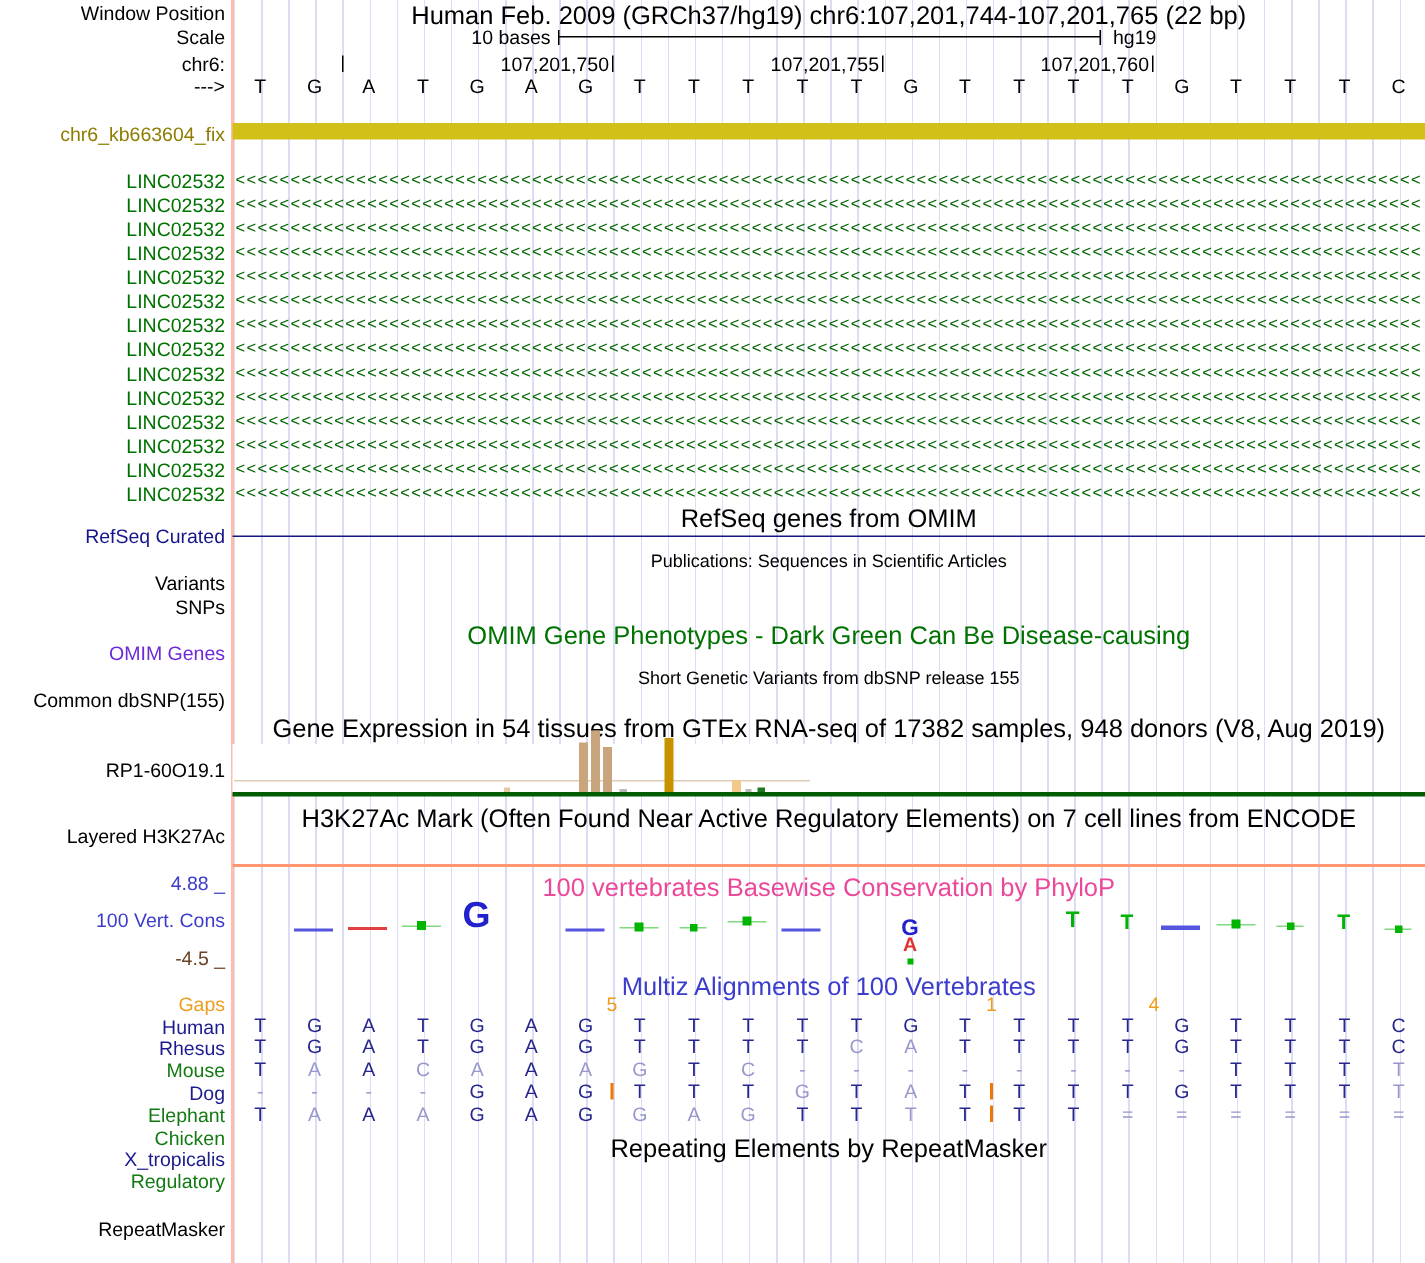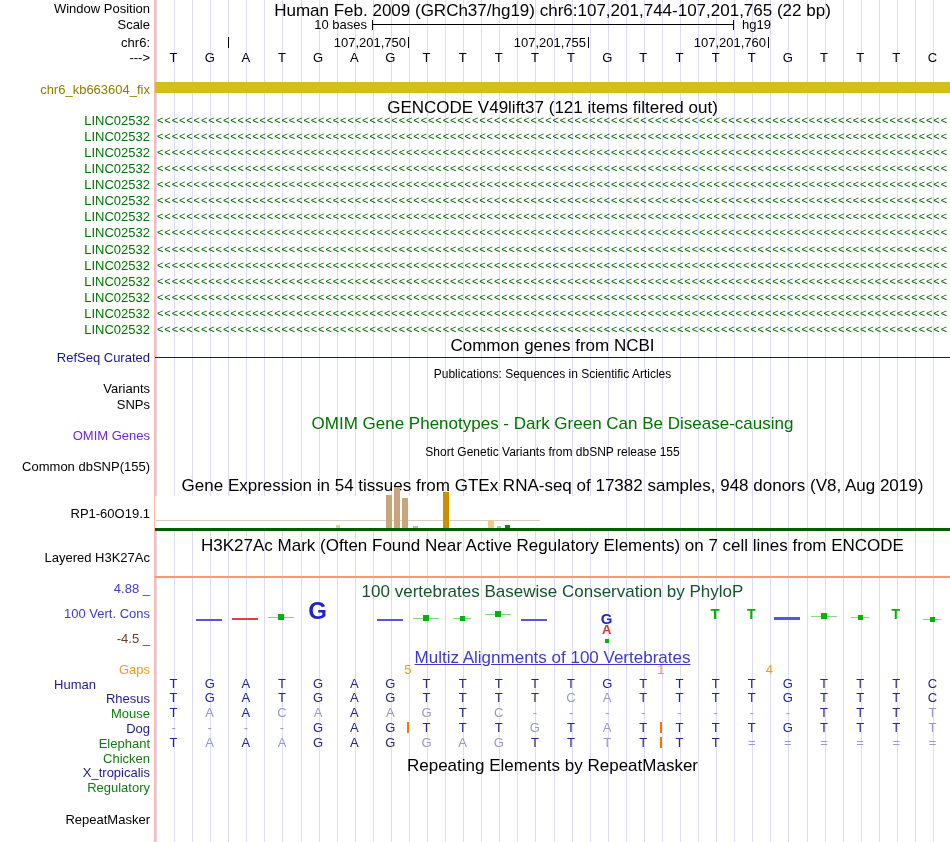--- a/index.html
+++ b/index.html
@@ -32,24 +32,23 @@
 
   <div class="lbl" style="top:35px;">chr6:</div>
   <div id="ruler"></div>
 
   <div class="lbl" style="top:50px;">---&gt;</div>
   <div id="seqrow"></div>
 
   <div class="lbl" style="top:82px;color:#8e7d00;">chr6_kb663604_fix</div>
   <div class="abs" style="top:82px;left:155px;width:795px;height:11px;background:#d2c019;"></div>
 
-  <div class="title" style="top:98px;">GENCODE V49lift37 (121 items filtered out)</div>
   <div id="gencode-rows"></div>
 
-  <div class="title" style="top:336px;">Common genes from NCBI</div>
+  <div class="title" style="top:336px;">RefSeq genes from OMIM</div>
   <div class="lbl" style="top:350px;color:#16168c;">RefSeq Curated</div>
   <div class="abs" style="top:357px;left:155px;width:795px;height:1px;background:#151585;"></div>
 
   <div class="title" style="top:367px;font-size:12px;">Publications: Sequences in Scientific Articles</div>
   <div class="lbl" style="top:381px;">Variants</div>
   <div class="lbl" style="top:397px;">SNPs</div>
 
   <div class="title" style="top:414px;color:#007200;">OMIM Gene Phenotypes - Dark Green Can Be Disease-causing</div>
   <div class="lbl" style="top:428px;color:#6d28d9;">OMIM Genes</div>
 
@@ -60,27 +59,27 @@
   <div class="abs" style="top:496px;left:155px;width:455px;height:33px;background:#fff;"></div>
   <div class="abs" style="top:520px;left:156px;width:384px;height:1px;background:#ddccb6;"></div>
   <div class="lbl" style="top:506px;">RP1-60O19.1</div>
   <div id="gtex-bars"></div>
   <div class="abs" style="top:528px;left:155px;width:795px;height:3px;background:#005c00;"></div>
 
   <div class="title" style="top:536px;">H3K27Ac Mark (Often Found Near Active Regulatory Elements) on 7 cell lines from ENCODE</div>
   <div class="lbl" style="top:550px;">Layered H3K27Ac</div>
   <div class="abs" style="top:576px;left:155px;width:795px;height:2px;background:#ff9670;"></div>
 
-  <div class="title" style="top:582px;color:#14532d;">100 vertebrates Basewise Conservation by PhyloP</div>
+  <div class="title" style="top:582px;color:#ec4899;">100 vertebrates Basewise Conservation by PhyloP</div>
   <div class="lbl" style="top:581px;color:#3c3ccc;">4.88 _</div>
   <div class="lbl" style="top:606px;color:#3c3ccc;">100 Vert. Cons</div>
   <div class="lbl" style="top:631px;color:#6b4226;">-4.5 _</div>
   <div id="cons-logo"></div>
 
-  <div class="title" style="top:648px;color:#3c3ccc;text-decoration:underline;">Multiz Alignments of 100 Vertebrates</div>
+  <div class="title" style="top:648px;color:#3c3ccc;">Multiz Alignments of 100 Vertebrates</div>
   <div class="lbl" style="top:662px;color:#ef9d20;">Gaps</div>
   <div id="multiz-rows"></div>
 
   <div class="title" style="top:756px;">Repeating Elements by RepeatMasker</div>
   <div class="lbl" style="top:812px;">RepeatMasker</div>
 
 <div style="position: absolute; white-space: nowrap; top: 37px; left: 228px; width: 1px; height: 11px; background: rgb(0, 0, 0);"></div>
     <div style="position: absolute; white-space: nowrap; top: 37px; left: 408px; width: 1px; height: 11px; background: rgb(0, 0, 0);"></div>
     <div style="position: absolute; white-space: nowrap; top: 35px; left: 306px; width: 100px; text-align: right;">107,201,750</div>
     <div style="position: absolute; white-space: nowrap; top: 37px; left: 588px; width: 1px; height: 11px; background: rgb(0, 0, 0);"></div>
@@ -168,21 +167,21 @@
     <div style="position: absolute; white-space: nowrap; top: 616px; left: 810.523px; width: 26px; height: 1px; background: rgba(0, 180, 0, 0.5);"></div>
     <div style="position: absolute; white-space: nowrap; top: 613px; left: 820.523px; width: 6px; height: 6px; background: rgb(0, 180, 0);"></div>
     <div style="position: absolute; white-space: nowrap; top: 617px; left: 850.659px; width: 18px; height: 1px; background: rgba(0, 180, 0, 0.5);"></div>
     <div style="position: absolute; white-space: nowrap; top: 615px; left: 857.659px; width: 5px; height: 5px; background: rgb(0, 180, 0);"></div>
     <div style="position: absolute; white-space: nowrap; top: 607px; left: 881.795px; width: 28px; text-align: center; font-size: 14px; line-height: 14px; font-weight: bold; color: rgb(0, 180, 0);">T</div>
     <div style="position: absolute; white-space: nowrap; top: 619px; left: 922.932px; width: 18px; height: 1px; background: rgba(0, 180, 0, 0.5);"></div>
     <div style="position: absolute; white-space: nowrap; top: 617px; left: 929.932px; width: 5px; height: 5px; background: rgb(0, 180, 0);"></div>
     <div style="position: absolute; white-space: nowrap; top: 662px; left: 397.955px; width: 20px; text-align: center; color: rgb(239, 157, 32);">5</div>
     <div style="position: absolute; white-space: nowrap; top: 662px; left: 650.909px; width: 20px; text-align: center; color: rgb(239, 157, 32);">1</div>
     <div style="position: absolute; white-space: nowrap; top: 662px; left: 759.318px; width: 20px; text-align: center; color: rgb(239, 157, 32);">4</div>
-    <div style="position: absolute; white-space: nowrap; top: 677px; left: 0px; width: 150px; text-align: center; color: rgb(28, 28, 142);">Human</div>
+    <div style="position: absolute; white-space: nowrap; top: 677px; left: 0px; width: 150px; text-align: right; color: rgb(28, 28, 142);">Human</div>
     <div style="position: absolute; white-space: nowrap; top: 677px; left: 155.068px; width: 37px; text-align: center; color: rgb(38, 38, 142); line-height: 14px;">T</div>
     <div style="position: absolute; white-space: nowrap; top: 677px; left: 191.205px; width: 37px; text-align: center; color: rgb(38, 38, 142); line-height: 14px;">G</div>
     <div style="position: absolute; white-space: nowrap; top: 677px; left: 227.341px; width: 37px; text-align: center; color: rgb(38, 38, 142); line-height: 14px;">A</div>
     <div style="position: absolute; white-space: nowrap; top: 677px; left: 263.477px; width: 37px; text-align: center; color: rgb(38, 38, 142); line-height: 14px;">T</div>
     <div style="position: absolute; white-space: nowrap; top: 677px; left: 299.614px; width: 37px; text-align: center; color: rgb(38, 38, 142); line-height: 14px;">G</div>
     <div style="position: absolute; white-space: nowrap; top: 677px; left: 335.75px; width: 37px; text-align: center; color: rgb(38, 38, 142); line-height: 14px;">A</div>
     <div style="position: absolute; white-space: nowrap; top: 677px; left: 371.886px; width: 37px; text-align: center; color: rgb(38, 38, 142); line-height: 14px;">G</div>
     <div style="position: absolute; white-space: nowrap; top: 677px; left: 408.023px; width: 37px; text-align: center; color: rgb(38, 38, 142); line-height: 14px;">T</div>
     <div style="position: absolute; white-space: nowrap; top: 677px; left: 444.159px; width: 37px; text-align: center; color: rgb(38, 38, 142); line-height: 14px;">T</div>
     <div style="position: absolute; white-space: nowrap; top: 677px; left: 480.295px; width: 37px; text-align: center; color: rgb(38, 38, 142); line-height: 14px;">T</div>

